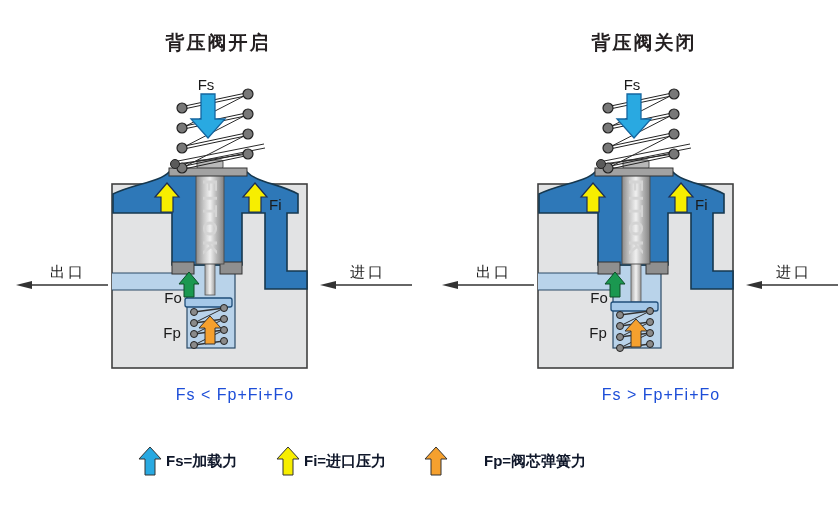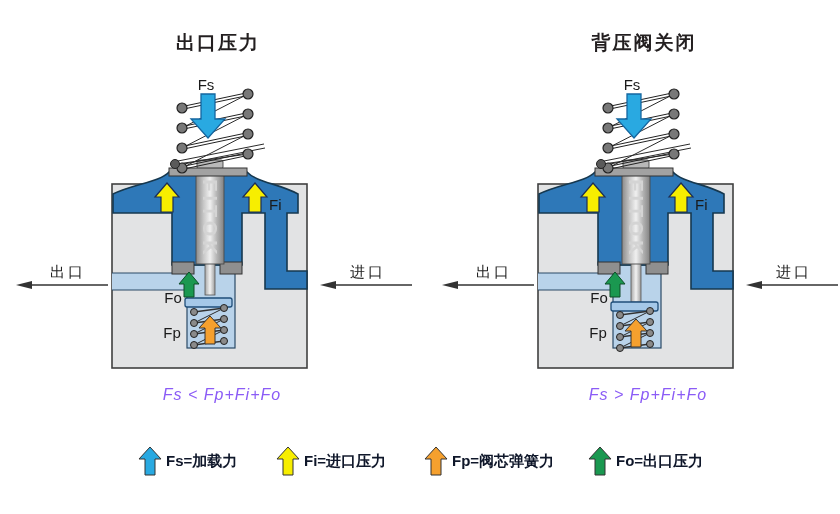--- a/index.html
+++ b/index.html
@@ -7,37 +7,37 @@
     position:relative;width:840px;height:514px;background:#ffffff;overflow:hidden;
     font-family:"Liberation Sans","DejaVu Sans",sans-serif;color:#231f20;
   }
   .panel{position:absolute;top:0;width:420px;height:432px;}
   .panel-title{
     position:absolute;top:30px;left:0;width:100%;text-align:center;
     font-size:19px;font-weight:bold;letter-spacing:2px;color:#231f20;
   }
   .diagram-svg{position:absolute;top:60px;left:0;}
   .formula{
-    position:absolute;top:386px;left:4px;width:100%;text-align:center;
-    font-size:16px;letter-spacing:1px;color:#8b5cf6;font-style:italic;
+    position:absolute;top:386px;left:17px;width:100%;text-align:center;
+    font-size:16px;letter-spacing:1px;color:#1d4ed8;
   }
   .legend{position:absolute;top:444px;left:0;width:840px;height:40px;}
   .legend-item{position:absolute;display:flex;align-items:center;height:34px;}
   .legend-item span{margin-left:4px;font-size:15px;font-weight:bold;color:#0f172a;}
   svg text{font-family:"Liberation Sans","DejaVu Sans",sans-serif;}
   .lbl{font-size:15px;fill:#1a1a1a;font-weight:500;}
   .cn{font-size:15px;fill:#222;letter-spacing:3px;}
 </style>
 </head>
 <body>
 
 <div id="canvas">
 
   <div class="panel" style="left:8px;">
-    <div class="panel-title">出口压力</div>
+    <div class="panel-title">背压阀开启</div>
 
     <svg class="diagram-svg" width="420" height="330" viewBox="0 0 420 330">
       <defs>
         <linearGradient id="stemG_o" x1="0" y1="0" x2="1" y2="0">
           <stop offset="0" stop-color="#8a8a8a"></stop>
             <stop offset="0.28" stop-color="#c9c9c9"></stop>
           <stop offset="0.5" stop-color="#f0f0f0"></stop>
             <stop offset="0.75" stop-color="#b3b3b3"></stop>
           <stop offset="1" stop-color="#828282"></stop>
         </linearGradient>
@@ -271,27 +271,21 @@
         <polygon points="12,1 23,13 17,13 17,29 7,29 7,13 1,13" fill="#29a9e1" stroke="#333" stroke-width="1"></polygon>
       </svg>
       <span>Fs=加载力</span>
     </div>
     <div class="legend-item" style="left:276px;text-align:center;">
       <svg width="24" height="30" viewBox="0 0 24 30">
         <polygon points="12,1 23,13 17,13 17,29 7,29 7,13 1,13" fill="#f7ee00" stroke="#333" stroke-width="1"></polygon>
       </svg>
       <span>Fi=进口压力</span>
     </div>
-    <div class="legend-item" style="left:424px;">
+    <div class="legend-item" style="left:424px;gap:32px;">
       <svg width="24" height="30" viewBox="0 0 24 30">
         <polygon points="12,1 23,13 17,13 17,29 7,29 7,13 1,13" fill="#f5a02e" stroke="#333" stroke-width="1"></polygon>
       </svg>
       <span>Fp=阀芯弹簧力</span>
     </div>
-    <div class="legend-item" style="left:588px;">
-      <svg width="24" height="30" viewBox="0 0 24 30">
-        <polygon points="12,1 23,13 17,13 17,29 7,29 7,13 1,13" fill="#1a9850" stroke="#333" stroke-width="1"></polygon>
-      </svg>
-      <span>Fo=出口压力</span>
-    </div>
   </div>
 
 </div>
 
 </body></html>

